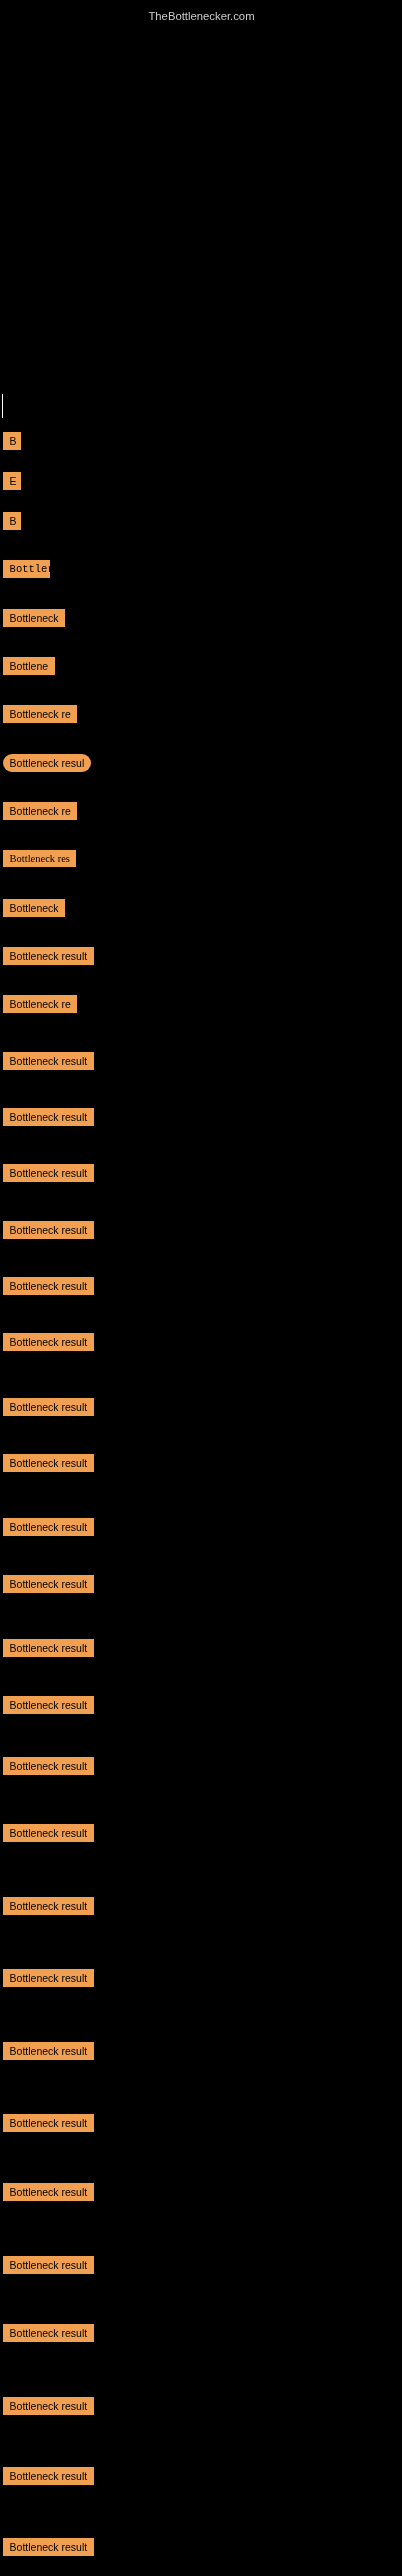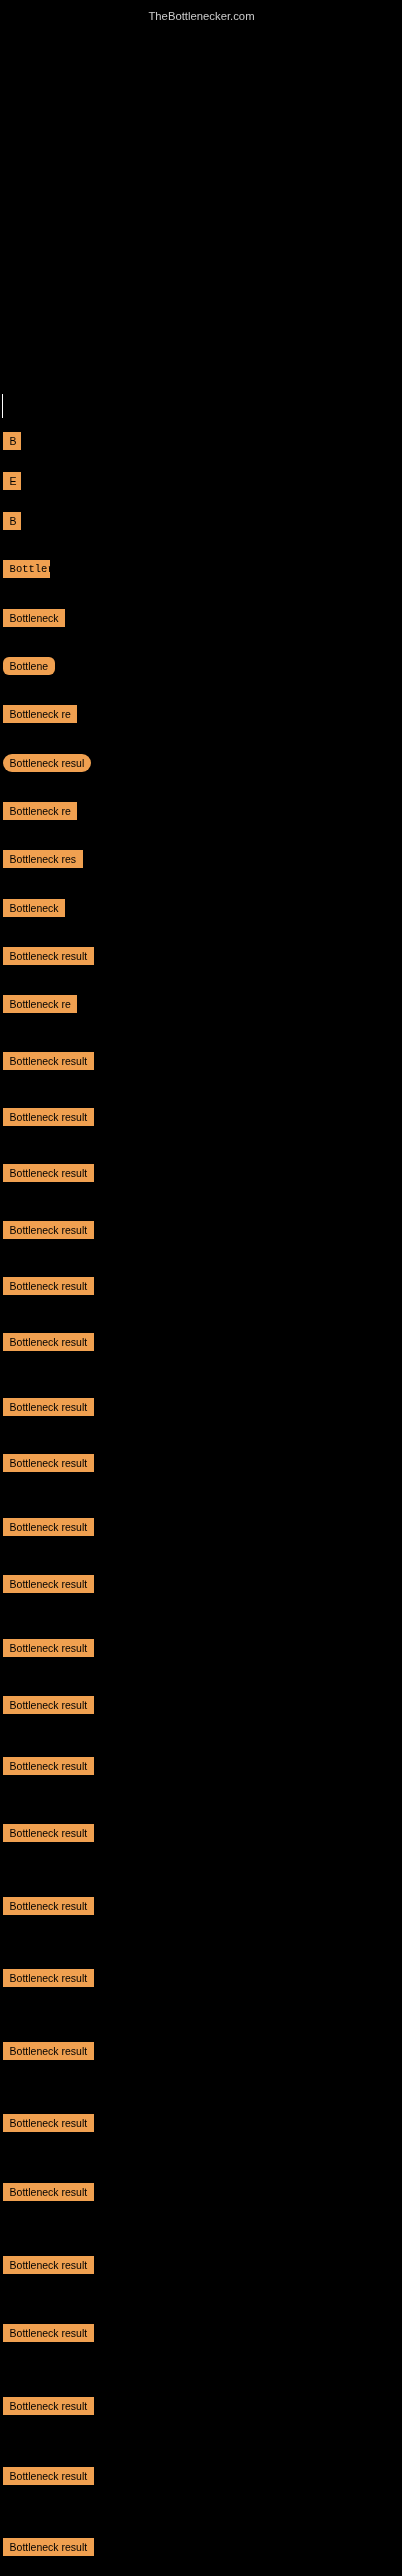--- a/index.html
+++ b/index.html
@@ -51,25 +51,25 @@
 <span class="site-title">TheBottlenecker.com</span>
 
 <div class="cursor-line" style="top: 394px;"></div>
 
 <div id="items-container">
     <div class="bottleneck-item" style="top: 427px; max-width: 17.7px;">B</div>
     <div class="bottleneck-item" style="top: 467px; max-width: 17.7px;">E</div>
     <div class="bottleneck-item" style="top: 507px; max-width: 17.7px;">B</div>
     <div class="bottleneck-item" style="top: 555px; max-width: 47px; font-family: Liberation Mono, monospace;">Bottler</div>
     <div class="bottleneck-item" style="top: 604px; max-width: 72px;">Bottleneck</div>
-    <div class="bottleneck-item" style="top: 652px; max-width: 60px; border-radius: 6px;">Bottlene</div>
+    <div class="bottleneck-item" style="top: 652px; max-width: 60px;">Bottlene</div>
     <div class="bottleneck-item" style="top: 700px; max-width: 93px;">Bottleneck re</div>
     <div class="bottleneck-item" style="top: 749px; max-width: 113px; border-radius: 9px;">Bottleneck resul</div>
     <div class="bottleneck-item" style="top: 797px; max-width: 93px;">Bottleneck re</div>
-    <div class="bottleneck-item" style="top: 845px; max-width: 98px;">Bottleneck res</div>
+    <div class="bottleneck-item" style="top: 845px; max-width: 98px; font-family: Liberation Serif, serif;">Bottleneck res</div>
     <div class="bottleneck-item" style="top: 894px; max-width: 72px;">Bottleneck</div>
     <div class="bottleneck-item" style="top: 942px; max-width: 117px;">Bottleneck result</div>
     <div class="bottleneck-item" style="top: 990px; max-width: 93px;">Bottleneck re</div>
     <div class="bottleneck-item" style="top: 1047px; max-width: 117px;">Bottleneck result</div>
     <div class="bottleneck-item" style="top: 1103px; max-width: 117px;">Bottleneck result</div>
     <div class="bottleneck-item" style="top: 1159px; max-width: 117px;">Bottleneck result</div>
     <div class="bottleneck-item" style="top: 1216px; max-width: 117px;">Bottleneck result</div>
     <div class="bottleneck-item" style="top: 1272px; max-width: 117px;">Bottleneck result</div>
     <div class="bottleneck-item" style="top: 1328px; max-width: 117px;">Bottleneck result</div>
     <div class="bottleneck-item" style="top: 1393px; max-width: 117px;">Bottleneck result</div>

